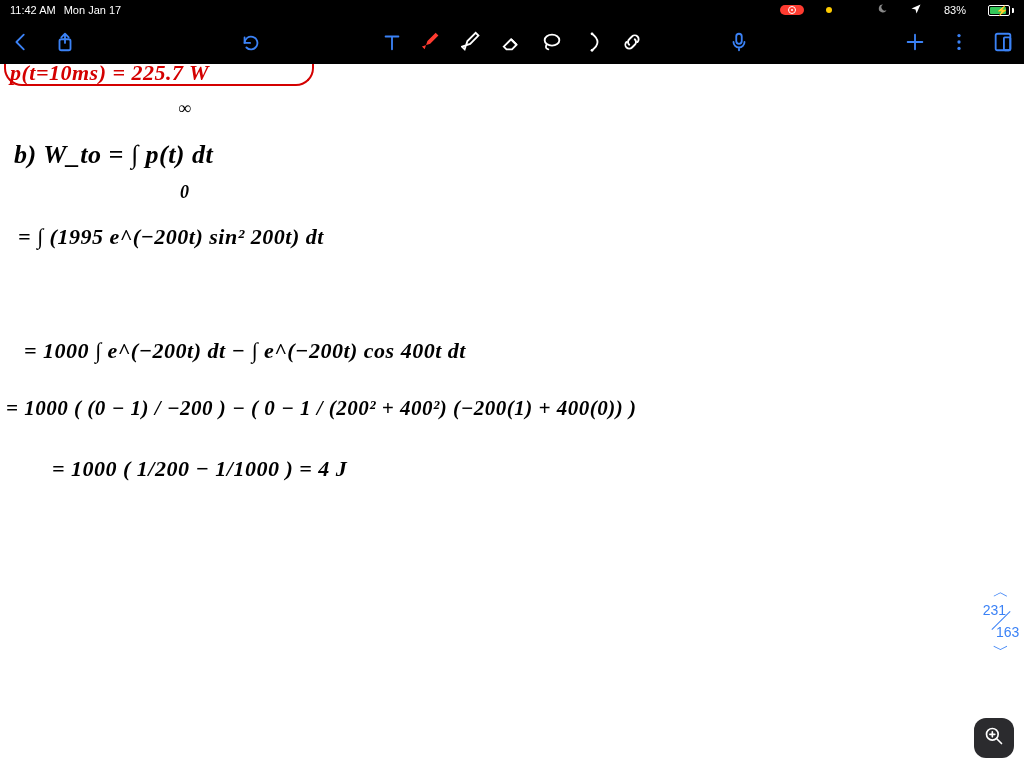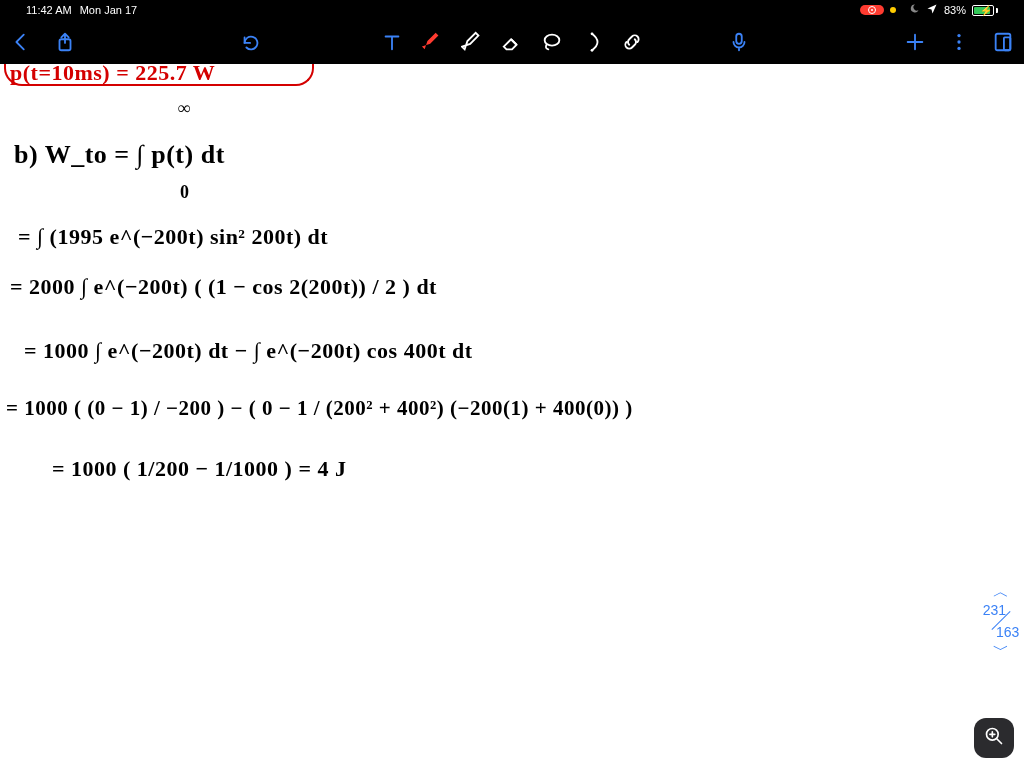--- a/index.html
+++ b/index.html
@@ -3,24 +3,24 @@
 <meta charset="utf-8">
 <style>
   * { box-sizing: border-box; margin: 0; padding: 0; }
   html, body { width: 1024px; height: 768px; overflow: hidden; font-family: -apple-system, Helvetica, Arial, sans-serif; }
   body { background: #ffffff; display: flex; flex-direction: column; }
 
   
   .statusbar {
     height: 20px; width: 100%; background: #000; color: #fff;
     display: flex; align-items: center; justify-content: space-between;
-    font-size: 11px; padding: 0 26px;
+    font-size: 11px; padding: 0 10px;
   }
   .status-left { display: flex; gap: 8px; align-items: center; }
-  .status-right { display: flex; gap: 6px; align-items: center; }
+  .status-right { display: flex; gap: 22px; align-items: center; }
   .rec-pill {
     background: #ff3b30; border-radius: 10px; padding: 1px 8px;
     display: flex; align-items: center; gap: 4px; color: #fff;
   }
   .rec-dot { width: 8px; height: 8px; border: 1.5px solid #fff; border-radius: 50%; position: relative; }
   .rec-dot::after { content:""; position:absolute; inset:2px; background:#fff; border-radius:50%; }
   .dnd-dot { width:6px; height:6px; background:#ffcc00; border-radius:50%; }
   .wifi, .loc, .moon { font-size: 12px; line-height: 1; color:#fff; }
   .moon { color:#888; }
   .loc { color:#fff; transform: rotate(0deg); }
@@ -55,20 +55,21 @@
   
   .canvas {
     flex:1; background:#fff; position:relative; overflow:hidden;
   }
 
   
   .hw {
     position:absolute; font-family: "Segoe Script", "Comic Sans MS", cursive;
     color:#000; font-weight:600; letter-spacing:0.5px;
     white-space:nowrap;
+    font-style:italic;
   }
   .hw.red { color:#d40000; }
   .hw.small { font-size:18px; }
   .hw.med { font-size:22px; }
 
   .red-enclose {
     position:absolute; border:2.5px solid #d40000; border-top:none;
     border-radius: 0 0 18px 18px;
   }
 
@@ -238,21 +239,20 @@
   <div class="red-enclose" style="left:4px; top:-6px; width:310px; height:28px;"></div>
   <div class="hw red med" style="left:10px; top:-4px;">p(t=10ms) = 225.7 W</div>
 
   <div class="hw small" style="left:178px; top:34px;">∞</div>
 
   <div class="hw med" style="left:14px; top:76px; font-size:26px;">b)  W_to  =  ∫ p(t) dt</div>
   <div class="hw small" style="left:180px; top:118px;">0</div>
 
   <div class="hw med" style="left:18px; top:160px;">= ∫ (1995 e^(−200t) sin² 200t) dt</div>
 
-  <div class="hw med" style="left:10px; top:210px;">= 2000 ∫ e^(−200t) ( (1 − cos 2(200t)) / 2 ) dt</div>
 
   <div class="hw med" style="left:24px; top:274px;">= 1000 ∫ e^(−200t) dt  −  ∫ e^(−200t) cos 400t dt</div>
 
   <div class="hw med" style="left:6px; top:332px; font-size:21px;">= 1000 ( (0 − 1) / −200 )  −  ( 0  −  1 / (200² + 400²)  (−200(1) + 400(0)) )</div>
 
   <div class="hw med" style="left:52px; top:392px;">= 1000  ( 1/200  −  1/1000 )   =   4 J</div>
 
   <div class="pager">
     <span class="chev">︿</span>
     <div class="frac">

